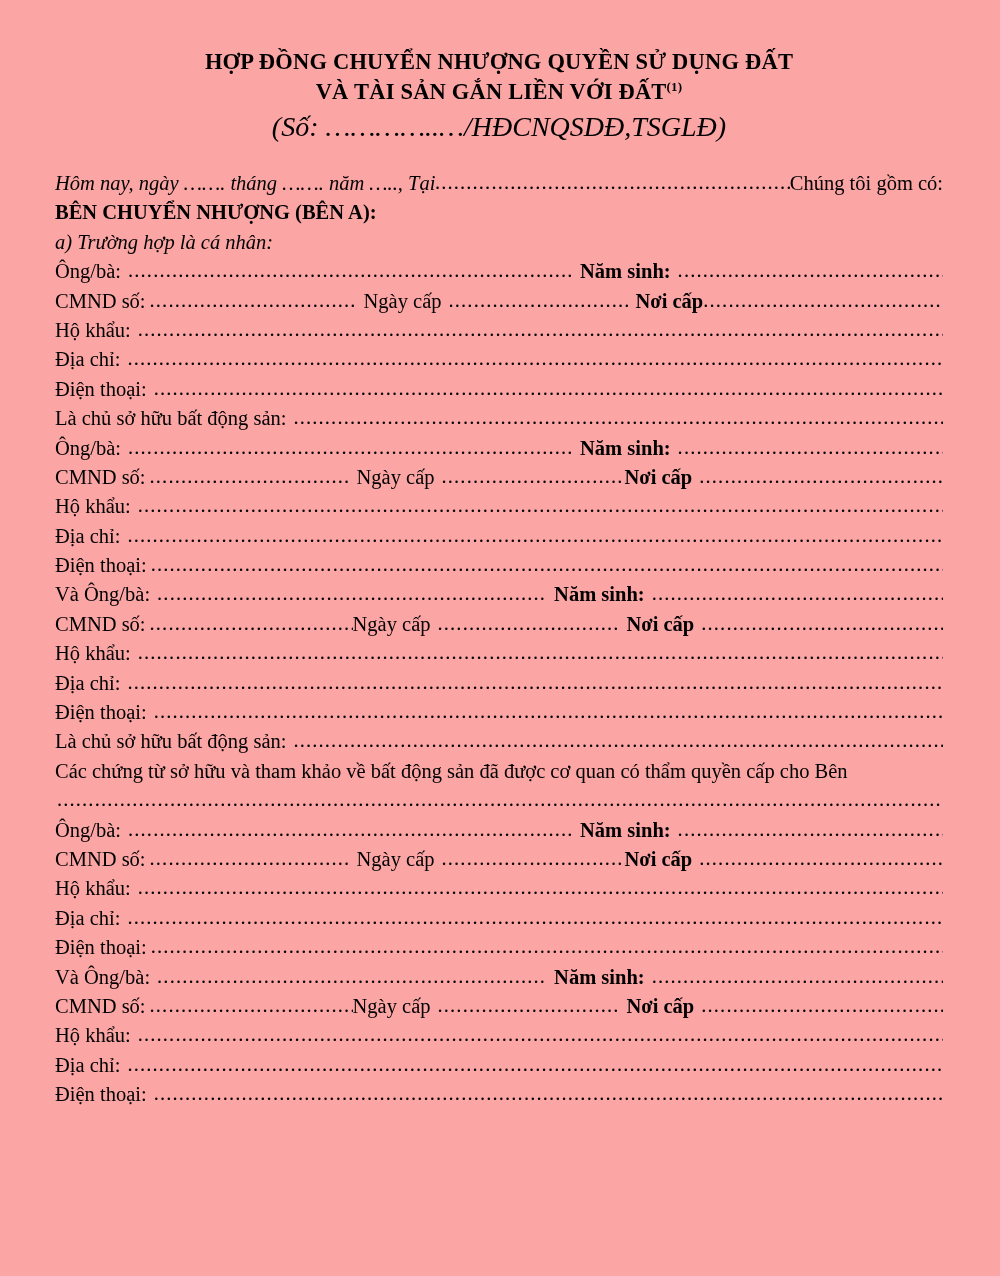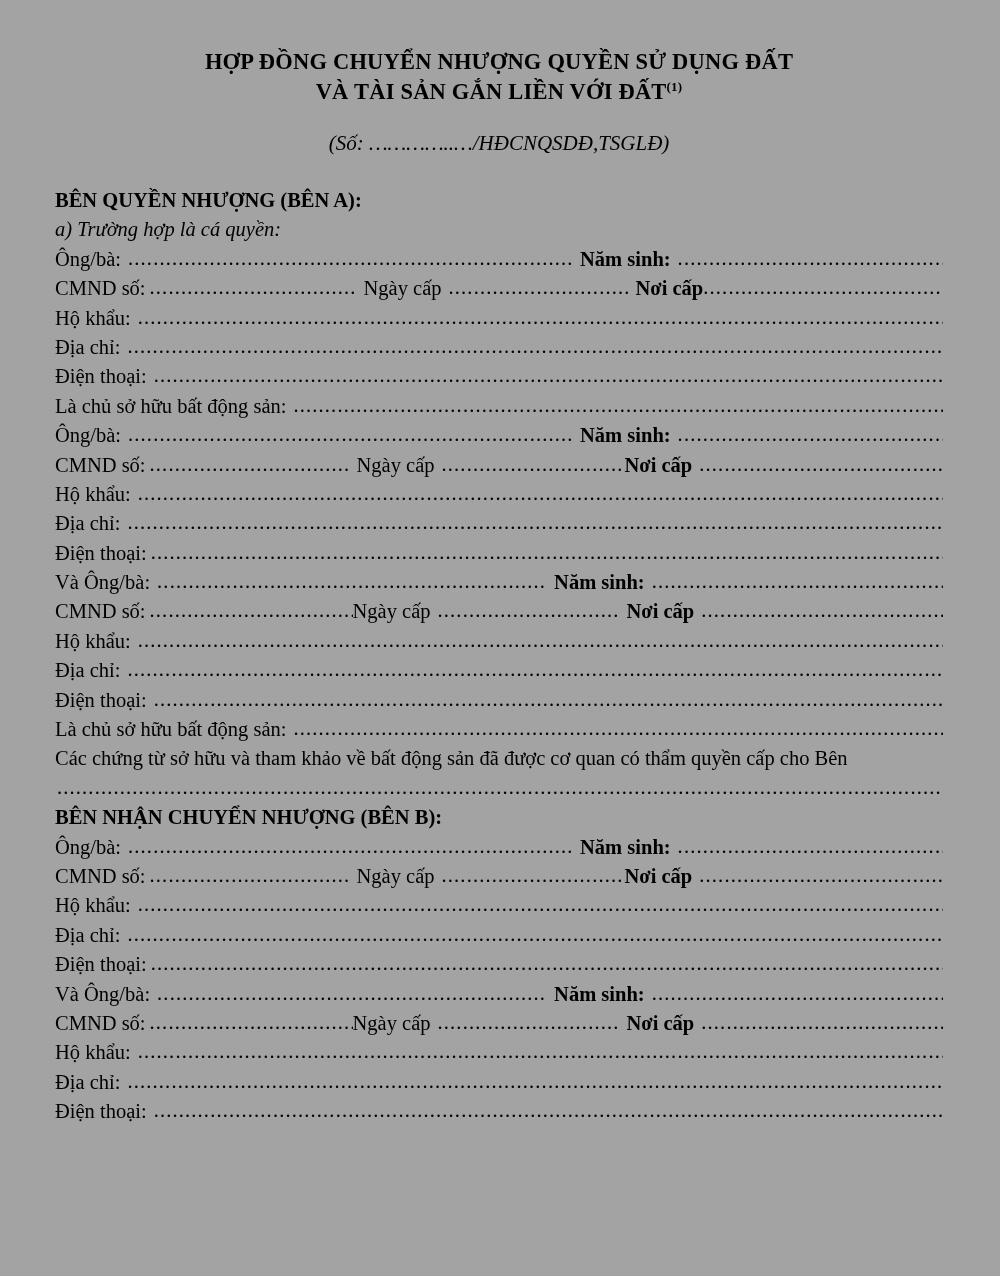--- a/index.html
+++ b/index.html
@@ -15,21 +15,21 @@
     color: #000000;
     -webkit-font-smoothing: antialiased;
   }
 
   .page {
     position: relative;
     width: 1000px;
     height: 1276px;
     box-sizing: border-box;
     padding: 0 57px 16px 55px;
-    background: #a3a3a3;
+    background: #fca5a5;
     overflow: hidden;
   }
 
   
   .title-block {
     padding-top: 47px;
     text-align: center;
   }
   .title-line {
     font-weight: bold;
@@ -39,23 +39,23 @@
     white-space: nowrap;
   }
   .title-sup {
     font-size: 13px;
     vertical-align: super;
     font-weight: bold;
     line-height: 0;
   }
   .title-sub {
     font-style: italic;
-    font-size: 21px;
+    font-size: 28px;
     line-height: 31px;
-    margin-top: 21px;
+    margin-top: 4px;
   }
 
   
   .body-block {
     margin-top: 27px;
   }
 
   .row {
     display: flex;
     align-items: baseline;
@@ -140,24 +140,29 @@
       <span>HỢP ĐỒNG CHUYỂN NHƯỢNG QUYỀN SỬ DỤNG ĐẤT</span>
     </div>
     <div class="title-line">
       <span>VÀ TÀI SẢN GẮN LIỀN VỚI ĐẤT</span><span class="title-sup">(1)</span>
     </div>
     <div class="title-sub">(Số:  …………..…/HĐCNQSDĐ,TSGLĐ)</div>
   </div>
 
   <div class="body-block">
 
-
-    <div class="heading">BÊN QUYỀN NHƯỢNG (BÊN A):</div>
-
-    <div class="subheading">a) Trường hợp là cá quyền:</div>
+    <div class="row row-intro">
+      <span class="lbl">Hôm nay, ngày ……. tháng ……. năm ….., Tại</span>
+      <span class="dots"></span>
+      <span class="lbl upright">Chúng tôi gồm có:</span>
+    </div>
+
+    <div class="heading">BÊN CHUYỂN NHƯỢNG (BÊN A):</div>
+
+    <div class="subheading">a) Trường hợp là cá nhân:</div>
 
     <div class="row">
       <span class="lbl">Ông/bà:</span>
       <span class="sp"></span>
       <span class="dots-fixed" style="width:445px;"></span>
       <span class="sp"></span>
       <span class="lbl col2">Năm sinh:</span>
       <span class="sp"></span>
       <span class="dots"></span>
     </div>
@@ -291,21 +296,20 @@
     <div class="para">
       <div class="row">
         <span class="lbl" id="doc-para-l1">Các chứng từ sở hữu và tham khảo về bất động sản đã được cơ quan có thẩm quyền cấp cho Bên</span>
       </div>
     </div>
 
     <div class="row row-dotsonly">
       <span class="dots"></span>
     </div>
 
-    <div class="heading">BÊN NHẬN CHUYỂN NHƯỢNG (BÊN B):</div>
 
     <div class="row">
       <span class="lbl">Ông/bà:</span>
       <span class="sp"></span>
       <span class="dots-fixed" style="width:445px;"></span>
       <span class="sp"></span>
       <span class="lbl col2">Năm sinh:</span>
       <span class="sp"></span>
       <span class="dots"></span>
     </div>

